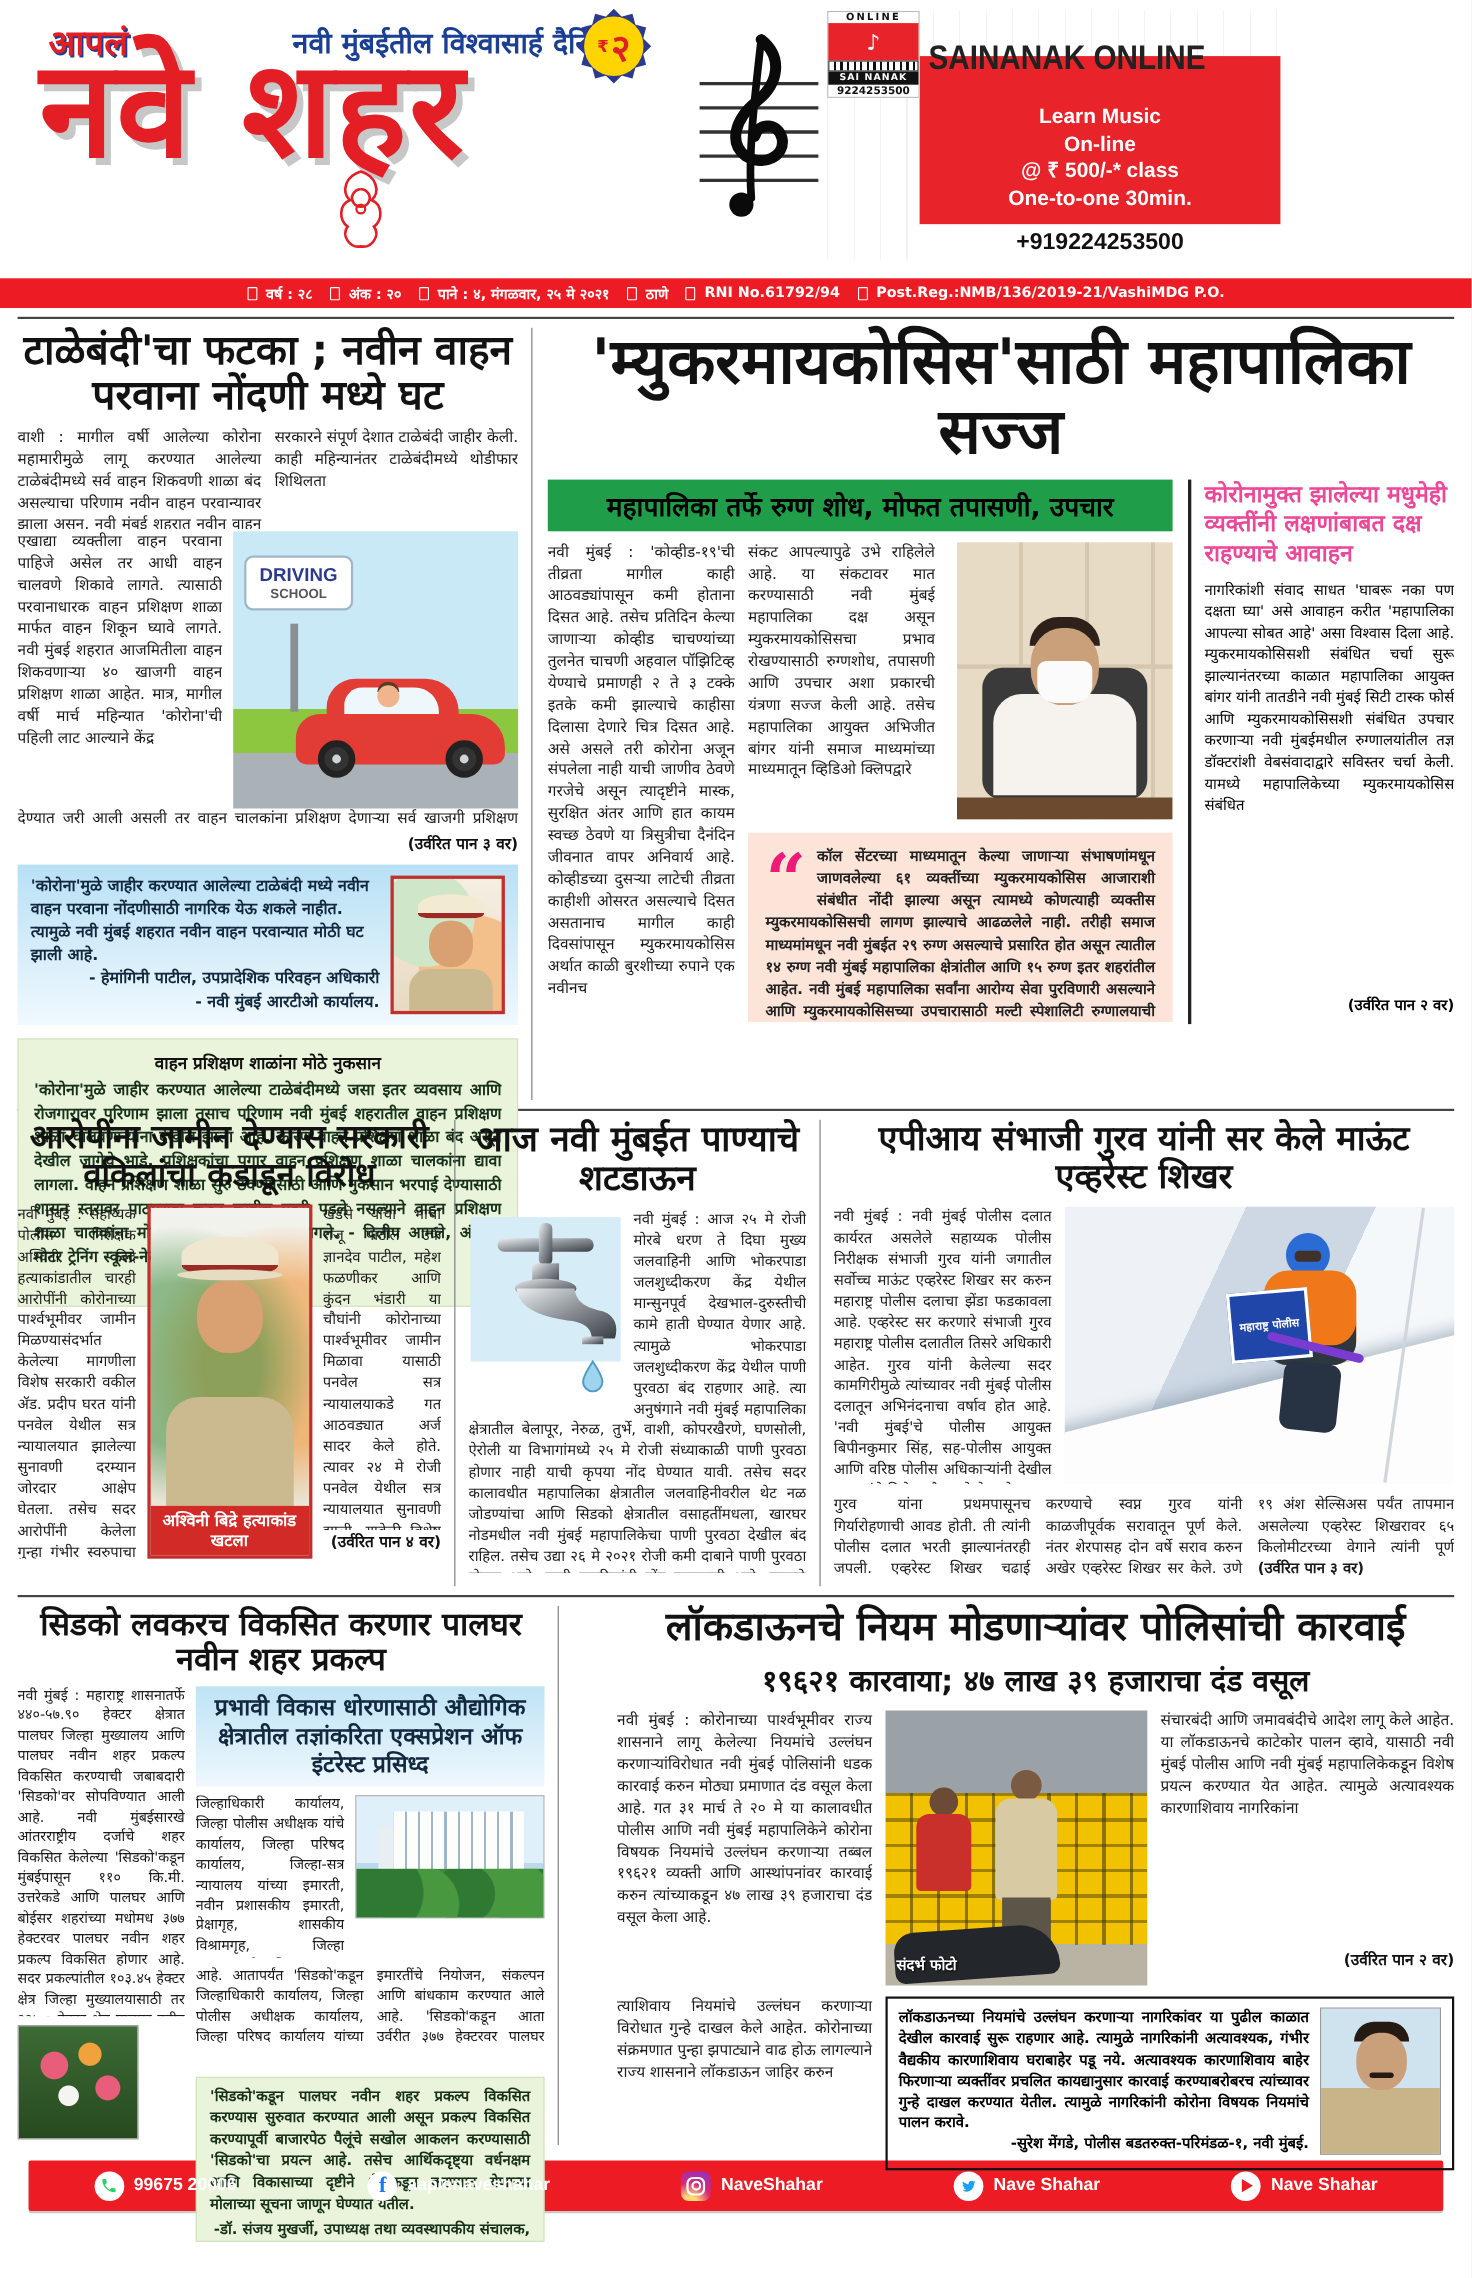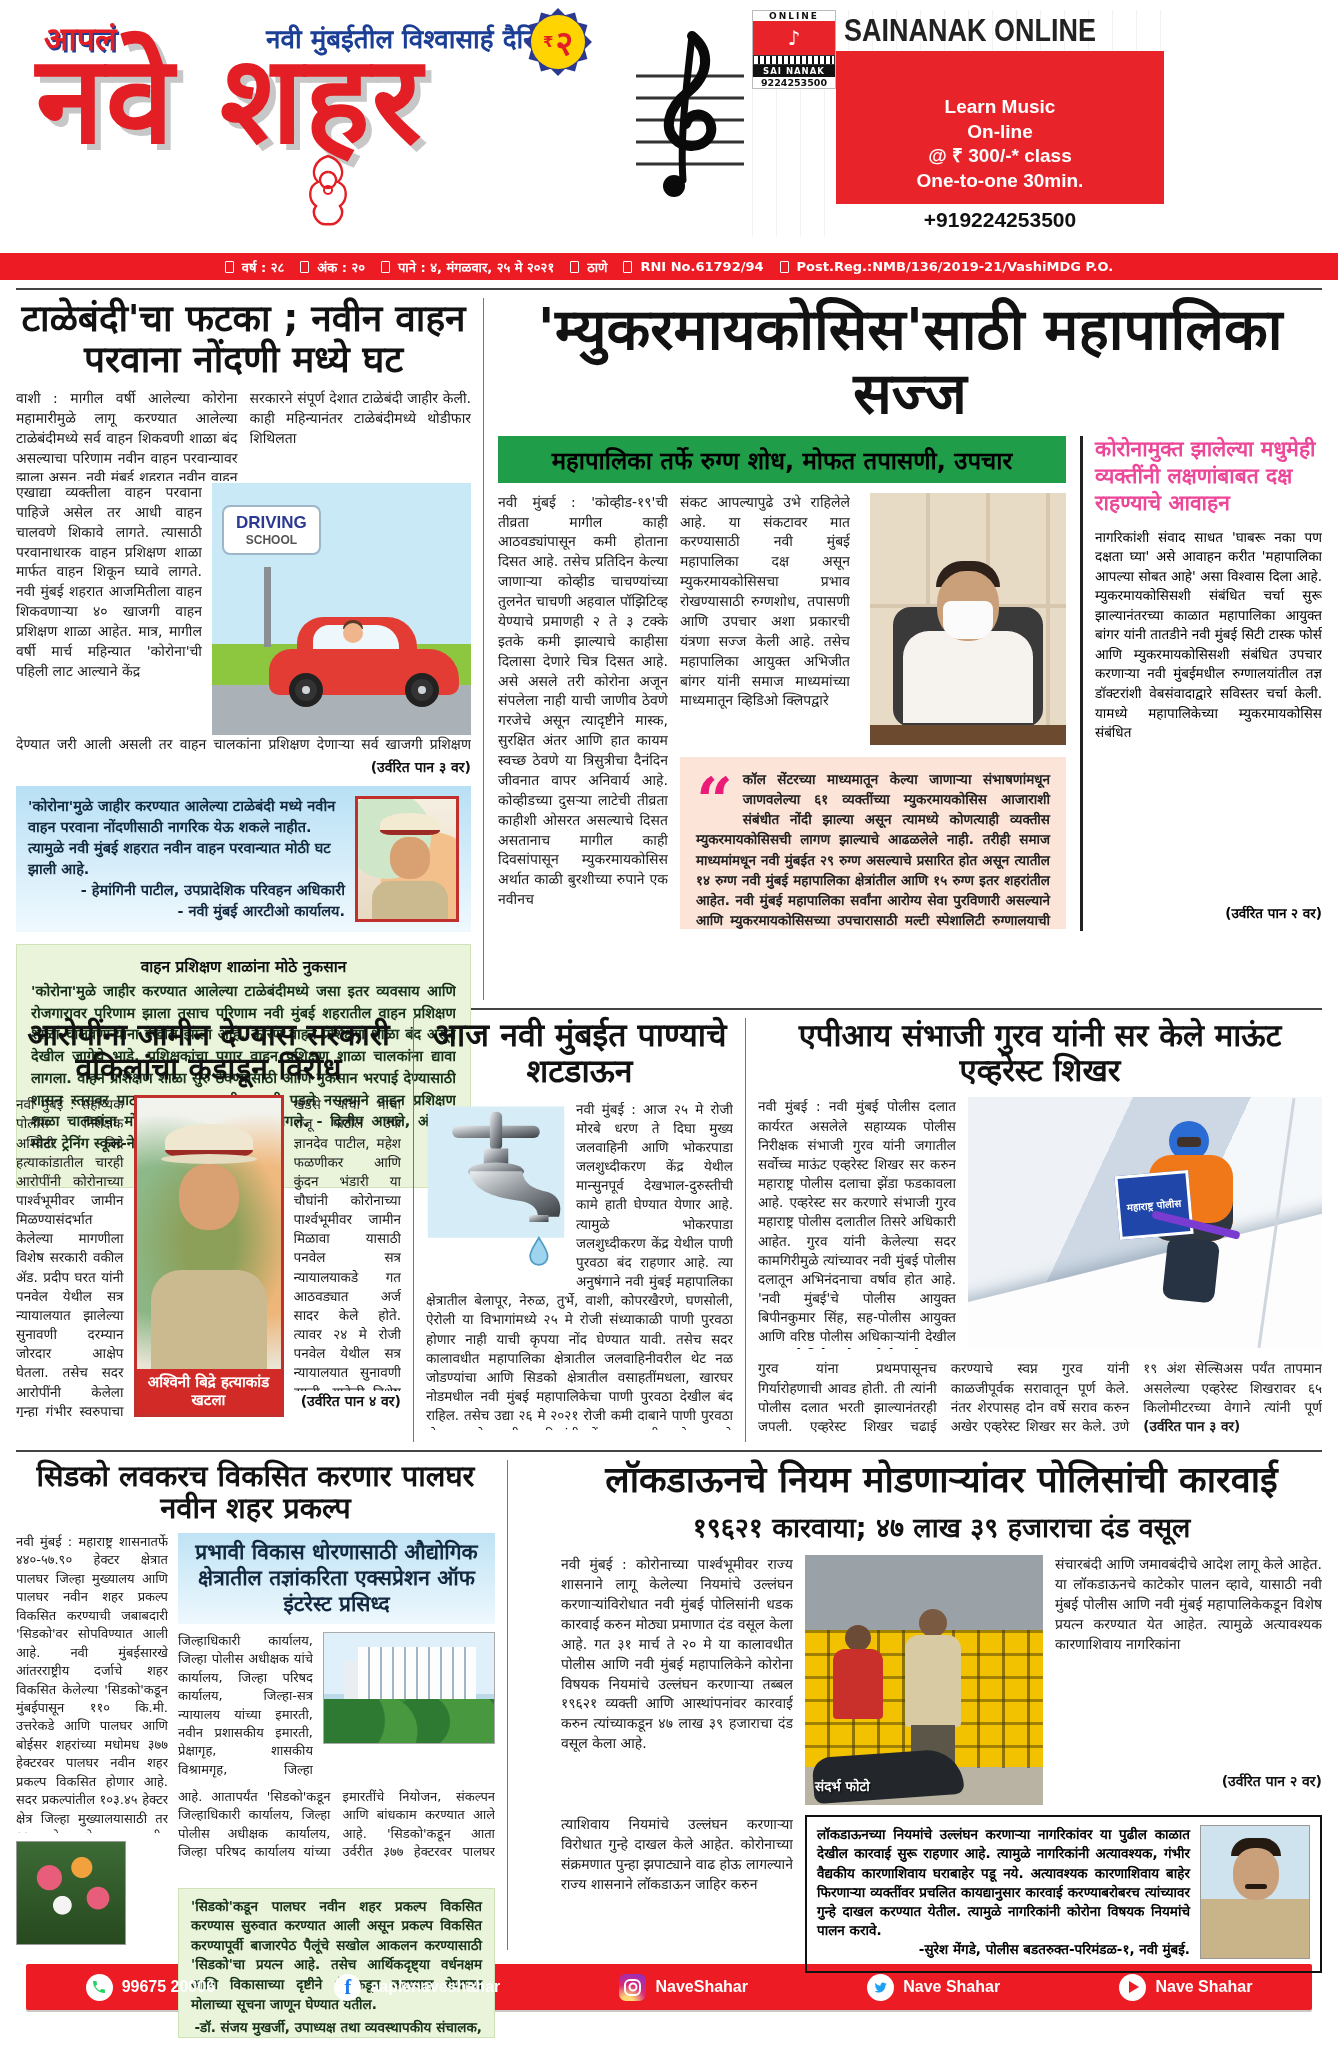--- a/index.html
+++ b/index.html
@@ -14,21 +14,21 @@
   .tagline { position:absolute; left:266px; top:20px; font-size:26px; font-weight:bold; color:#1b3f94; }
   .star { position:absolute; left:518px; top:2px; width:80px; height:80px; }
   .star .sq1,.star .sq2,.star .sq3 { position:absolute; left:16px; top:16px; width:48px; height:48px; background:#2b3990; }
   .star .sq1{ transform:rotate(15deg);} .star .sq2{ transform:rotate(45deg);} .star .sq3{ transform:rotate(75deg);}
   .star .coin { position:absolute; left:13px; top:13px; width:54px; height:54px; border-radius:50%; background:#ffd400; display:flex; align-items:center; justify-content:center; gap:2px; }
   .star .rs { font-size:15px; color:#e31e24; font-weight:bold; }
   .star .pv { font-size:34px; color:#e31e24; font-weight:bold; }
   .clef { position:absolute; left:628px; top:28px; }
   .ad { position:absolute; left:752px; top:10px; width:412px;
         background:repeating-linear-gradient(90deg,#f2f2f2 0 1px,#ffffff 1px 24px); }
-  .ad-top { display:flex; align-items:flex-start; gap:8px; }
+  .ad-top { display:flex; align-items:center; gap:8px; }
   .tile { width:84px; border:1px solid #bbb; background:#fff; flex:none; }
   .tile-on { font-size:9px; font-weight:bold; letter-spacing:2px; color:#111; text-align:center; }
   .tile-art { height:34px; background:#e8232a; color:#fff; font-size:20px; text-align:center; line-height:34px; }
   .tile-piano { height:10px; background:repeating-linear-gradient(90deg,#fff 0 4px,#111 4px 6px); border:1px solid #333; }
   .tile-name { background:#111; color:#fff; font-size:8.5px; font-weight:bold; text-align:center; letter-spacing:1px; padding:1px 0; }
   .tile-ph { font-size:9.5px; font-weight:bold; color:#111; text-align:center; }
   .brand { font-size:27px; font-weight:bold; color:#222; letter-spacing:0px; font-family:"Liberation Sans",sans-serif; transform:scaleY(1.15); margin-top:6px; white-space:nowrap; }
   .redbox { margin-left:84px; margin-top:-38px; background:#e8232a; color:#fff; text-align:center; padding:44px 8px 10px 8px; font-family:"Liberation Sans",sans-serif; font-weight:bold; font-size:19px; line-height:1.3; }
   .adphone { margin-left:84px; text-align:center; font-size:21px; font-weight:bold; color:#111; font-family:"Liberation Sans",sans-serif; padding:4px 0; background:#fff; }
 
@@ -259,21 +259,21 @@
           <div class="tile-art">♪</div>
           <div class="tile-piano"></div>
           <div class="tile-name">SAI NANAK</div>
           <div class="tile-ph">9224253500</div>
         </div>
         <div class="brand">SAINANAK ONLINE</div>
       </div>
       <div class="redbox">
         <div>Learn Music</div>
         <div>On-line</div>
-        <div>@ ₹ 300/-* class</div>
+        <div>@ ₹ 500/-* class</div>
         <div>One-to-one 30min.</div>
       </div>
       <div class="adphone">+919224253500</div>
     </div>
   </header>
 
   <div class="infobar">
     <span class="it">
         <span class="sq"></span>
         <span>वर्ष : २८</span>

